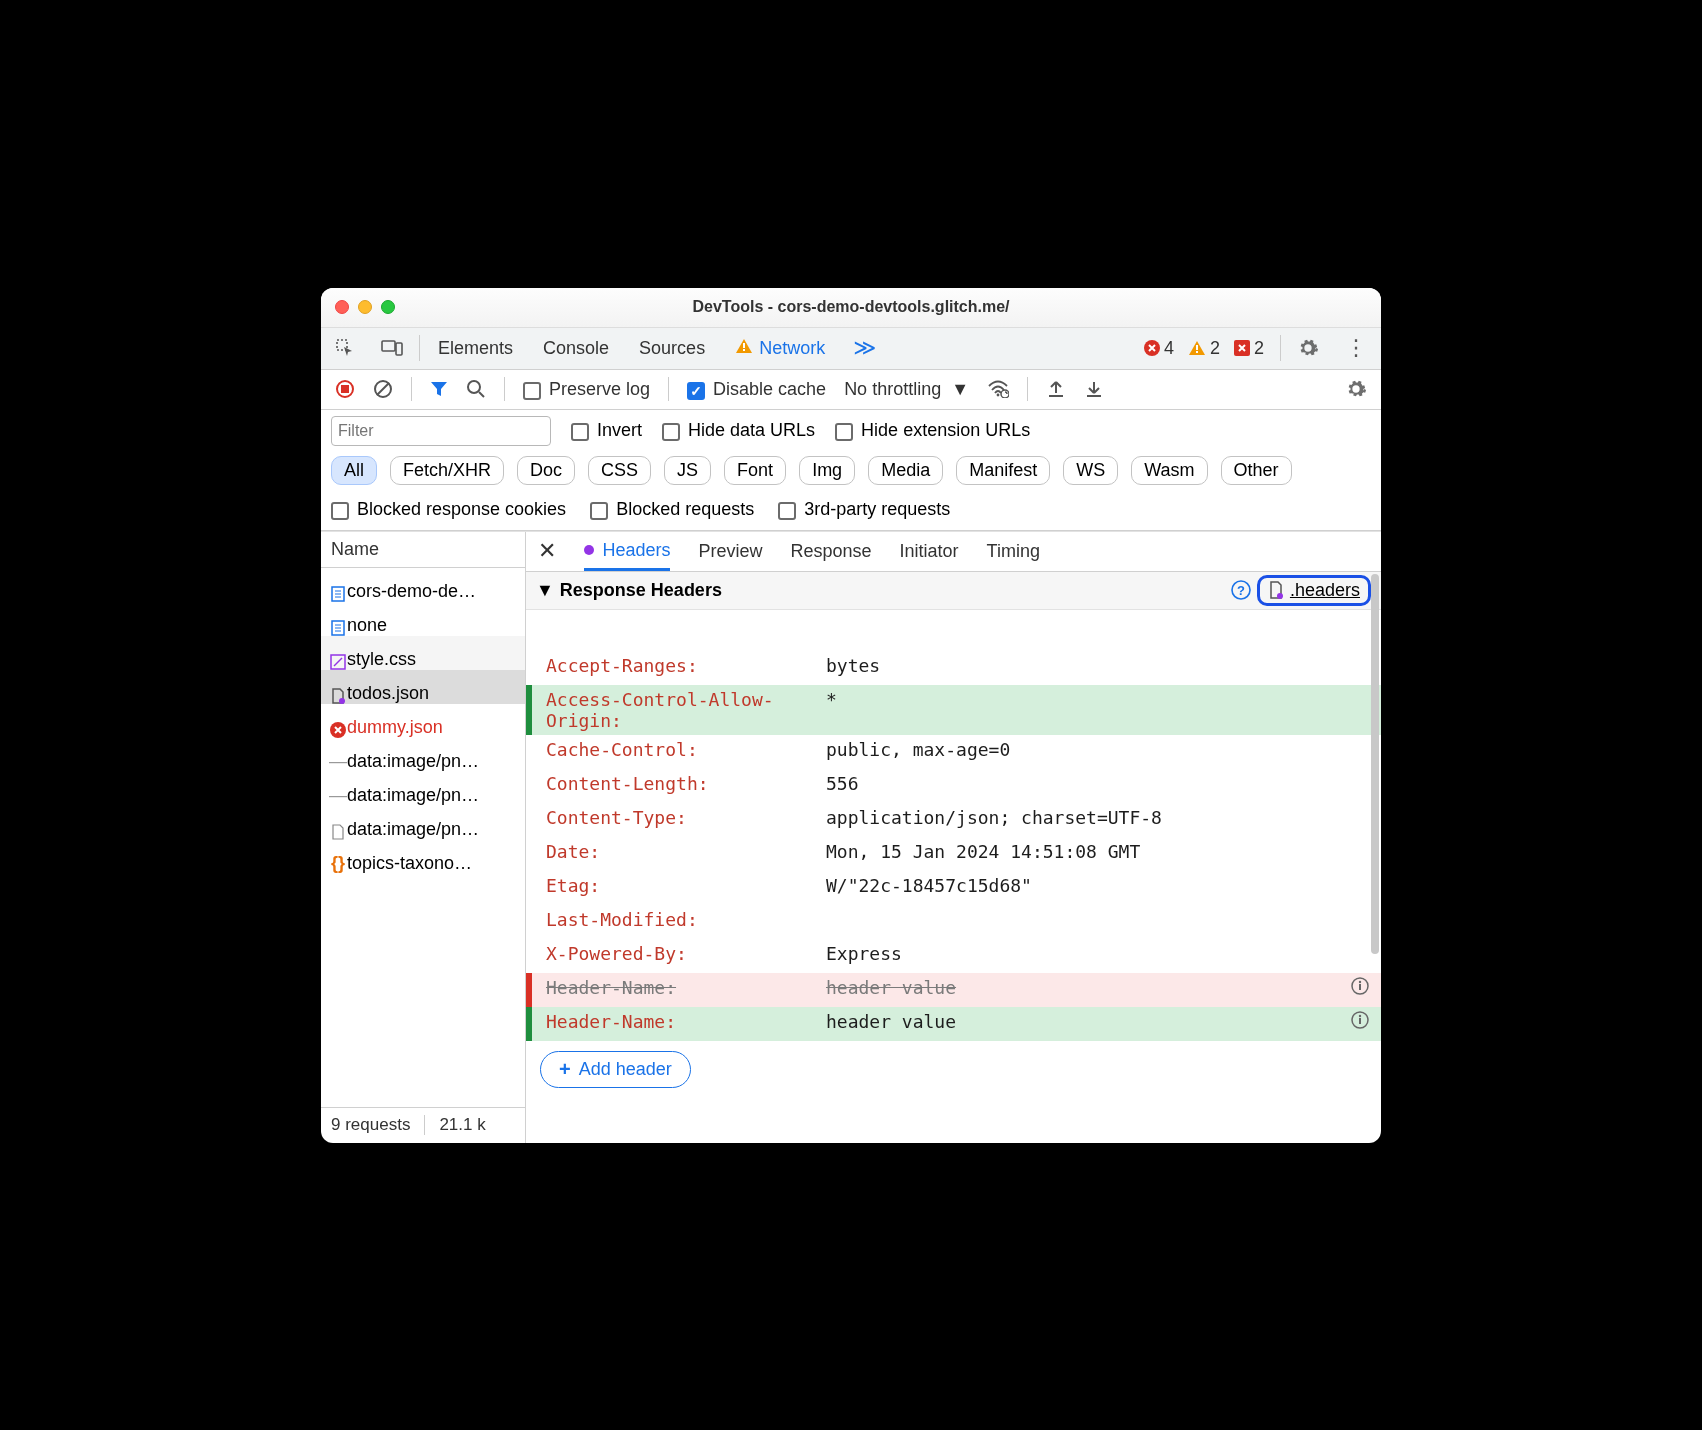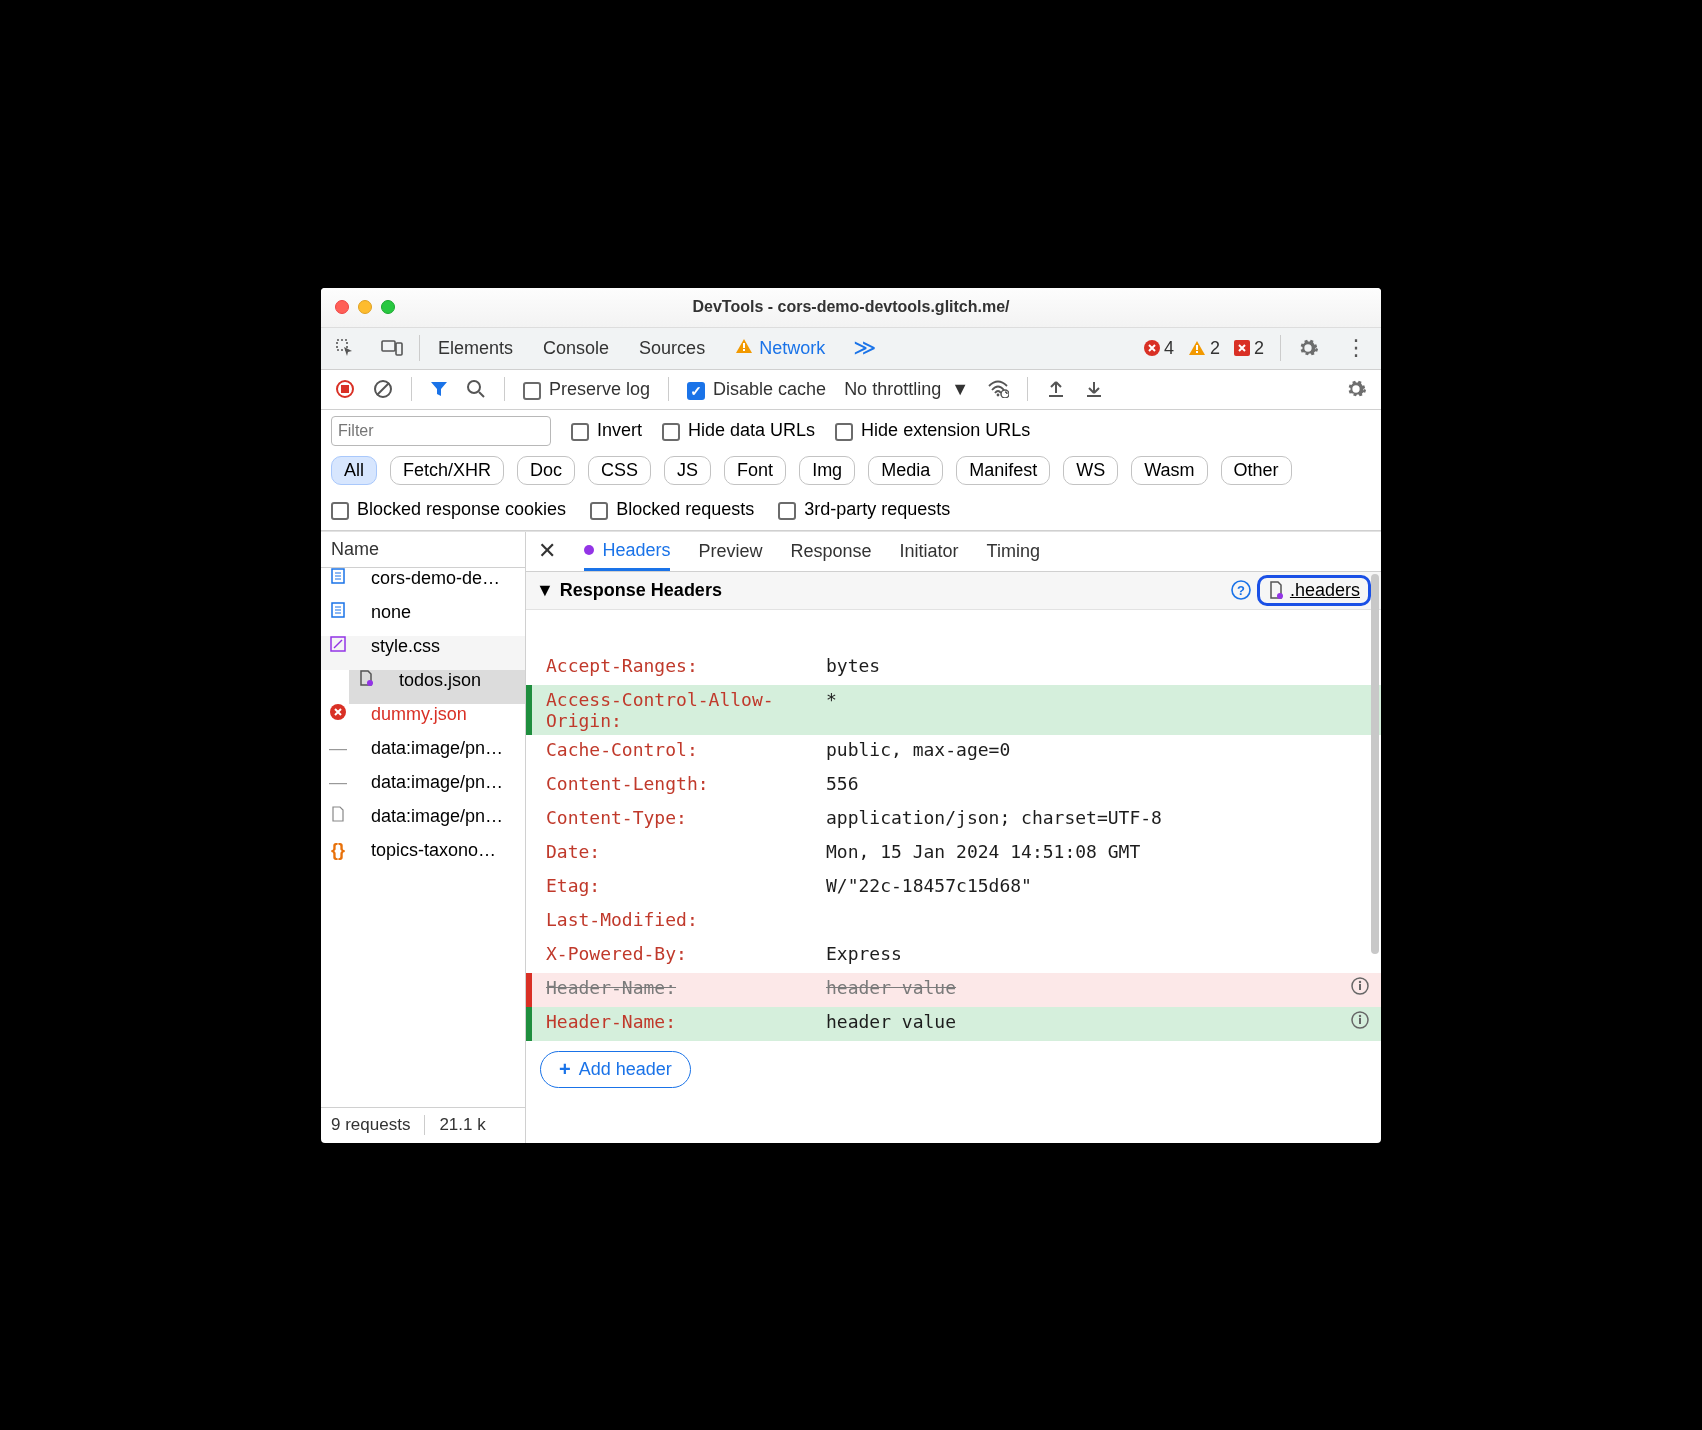--- a/index.html
+++ b/index.html
@@ -10,21 +10,21 @@
     width: 1702px;
     height: 1430px;
     display: flex;
     align-items: center;
     justify-content: center;
   }
   .window {
     width: 1060px;
     height: 855px;
     background: #fff;
-    border-radius: 4px;
+    border-radius: 12px;
     box-shadow: 0 20px 60px rgba(0,0,0,.5);
     overflow: hidden;
     display: flex;
     flex-direction: column;
   }
   .titlebar {
     height: 40px;
     background: linear-gradient(#fdfdfd,#f3f3f3);
     border-bottom: 1px solid #ddd;
     display: flex;
@@ -64,23 +64,23 @@
   }
   .filter-input{width:220px;height:30px;border:1px solid #b8b8b8;border-radius:4px;padding:0 6px;font-size:16px;}
   .pill{border:1px solid #c3c3c3;border-radius:10px;padding:3px 12px;font-size:18px;cursor:pointer;background:#fff;}
   .pill.on{background:#d7e6fe;border-color:#a9c8fb;}
   .pill-row{display:flex;flex-wrap:wrap;gap:13px;width:100%;}
   .cb-row2{display:flex;gap:24px;width:100%;padding:4px 0;}
   .content{flex:1;display:flex;min-height:0;border-top:1px solid #e2e2e2;}
   .sidebar{width:205px;border-right:1px solid #d0d0d0;display:flex;flex-direction:column;}
   .side-head{height:36px;border-bottom:1px solid #d0d0d0;display:flex;align-items:center;padding:0 10px;font-size:18px;color:#333;}
   .file-list{flex:1;overflow:auto;font-size:18px;}
-  .row{height:34px;display:flex;align-items:flex-start;gap:24px;padding:0 8px;cursor:pointer;white-space:nowrap;overflow:hidden;text-overflow:ellipsis;}
+  .row{height:34px;display:flex;align-items:flex-end;gap:0;padding:0 8px;cursor:pointer;white-space:nowrap;overflow:hidden;text-overflow:ellipsis;}
   .row.alt{background:#f5f5f5;}
-  .row.sel{background:#dcdcdc;margin-left:28px;}
+  .row.sel{background:#dcdcdc;}
   .row .fic{width:18px;display:inline-flex;justify-content:center;}
   .status{height:36px;border-top:1px solid #d0d0d0;display:flex;align-items:center;padding:0 10px;gap:14px;font-size:17px;color:#333;}
   .status .sepv{border-left:1px solid #ccc;height:20px;}
   .main{flex:1;display:flex;flex-direction:column;min-width:0;position:relative;}
   .dtabs{height:40px;border-bottom:1px solid #d0d0d0;display:flex;align-items:center;gap:28px;padding:0 12px;font-size:18px;color:#333;}
   .dtabs .dtab{cursor:pointer;display:flex;align-items:center;gap:8px;height:100%;}
   .dtabs .dtab.active{color:#1a73e8;border-bottom:3px solid #1a73e8;margin-bottom:-1px;}
   .section-head{height:38px;border-bottom:1px solid #e2e2e2;background:#f6f6f6;display:flex;align-items:center;padding:0 10px;font-size:18px;font-weight:600;gap:6px;}
   .section-head .spacer{flex:1;}
   .badge-link{display:flex;align-items:center;gap:6px;border:3px solid #1a50e6;border-radius:10px;padding:2px 8px;text-decoration:underline;font-weight:500;}

